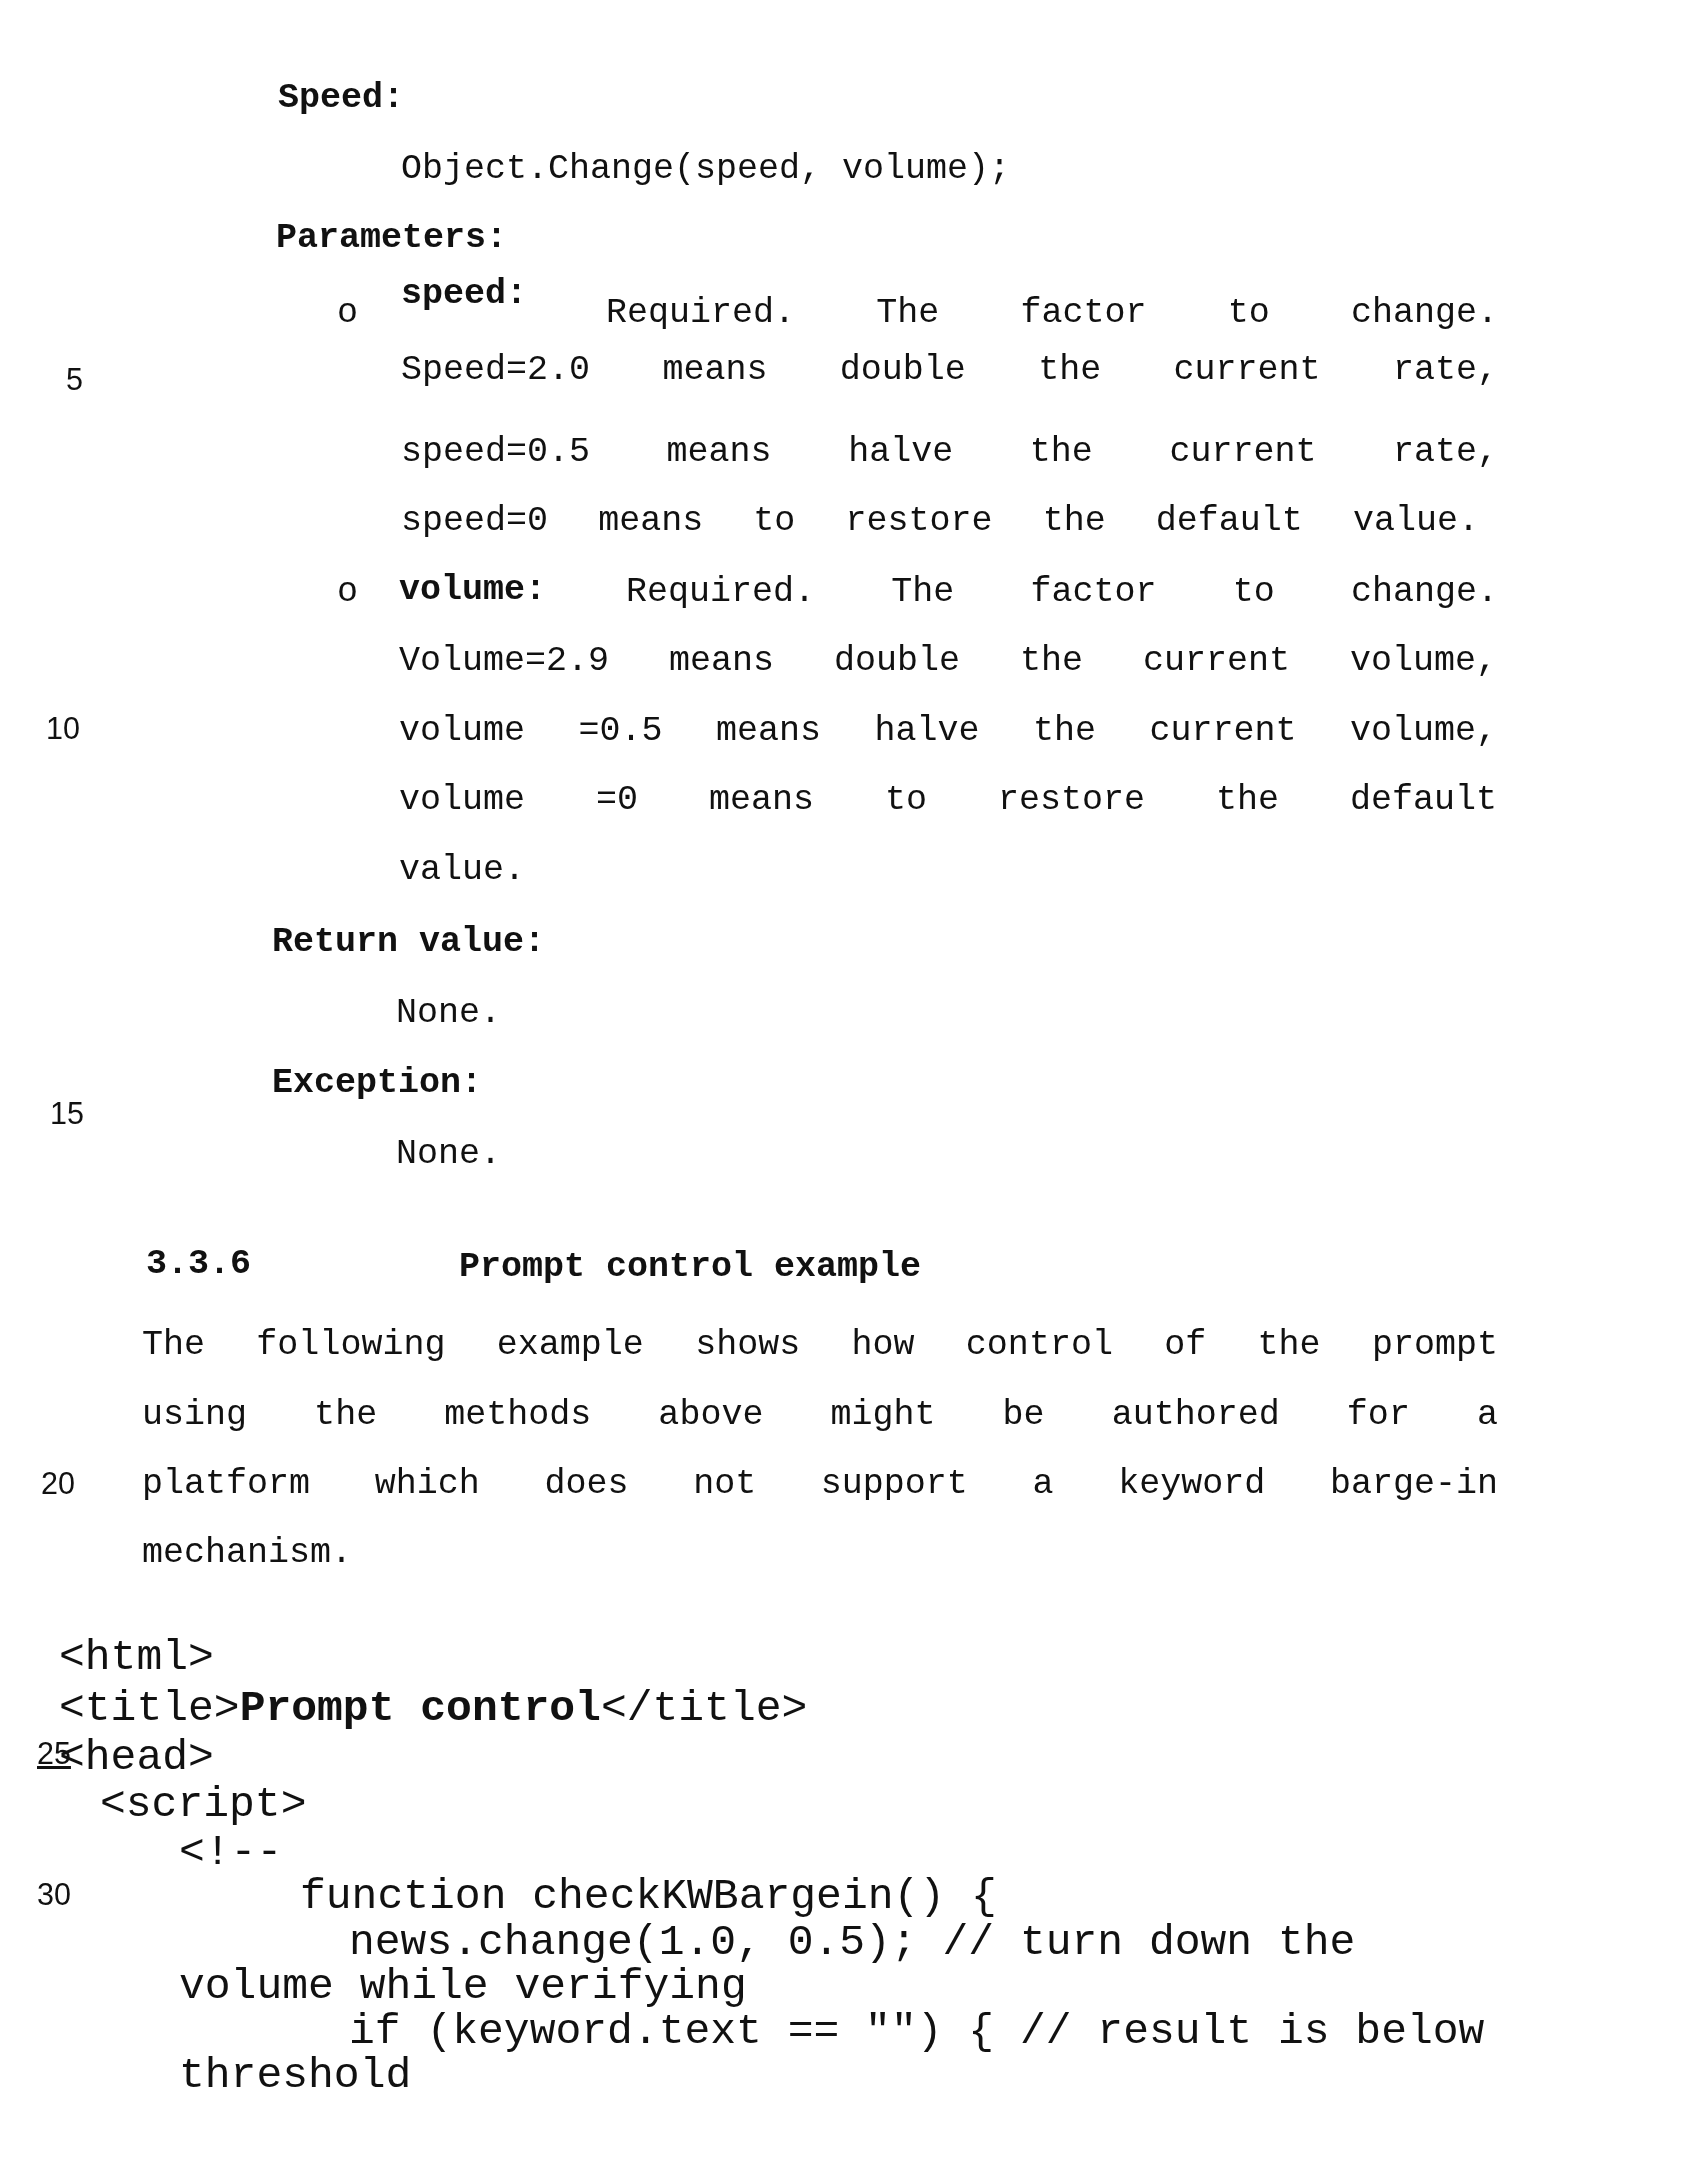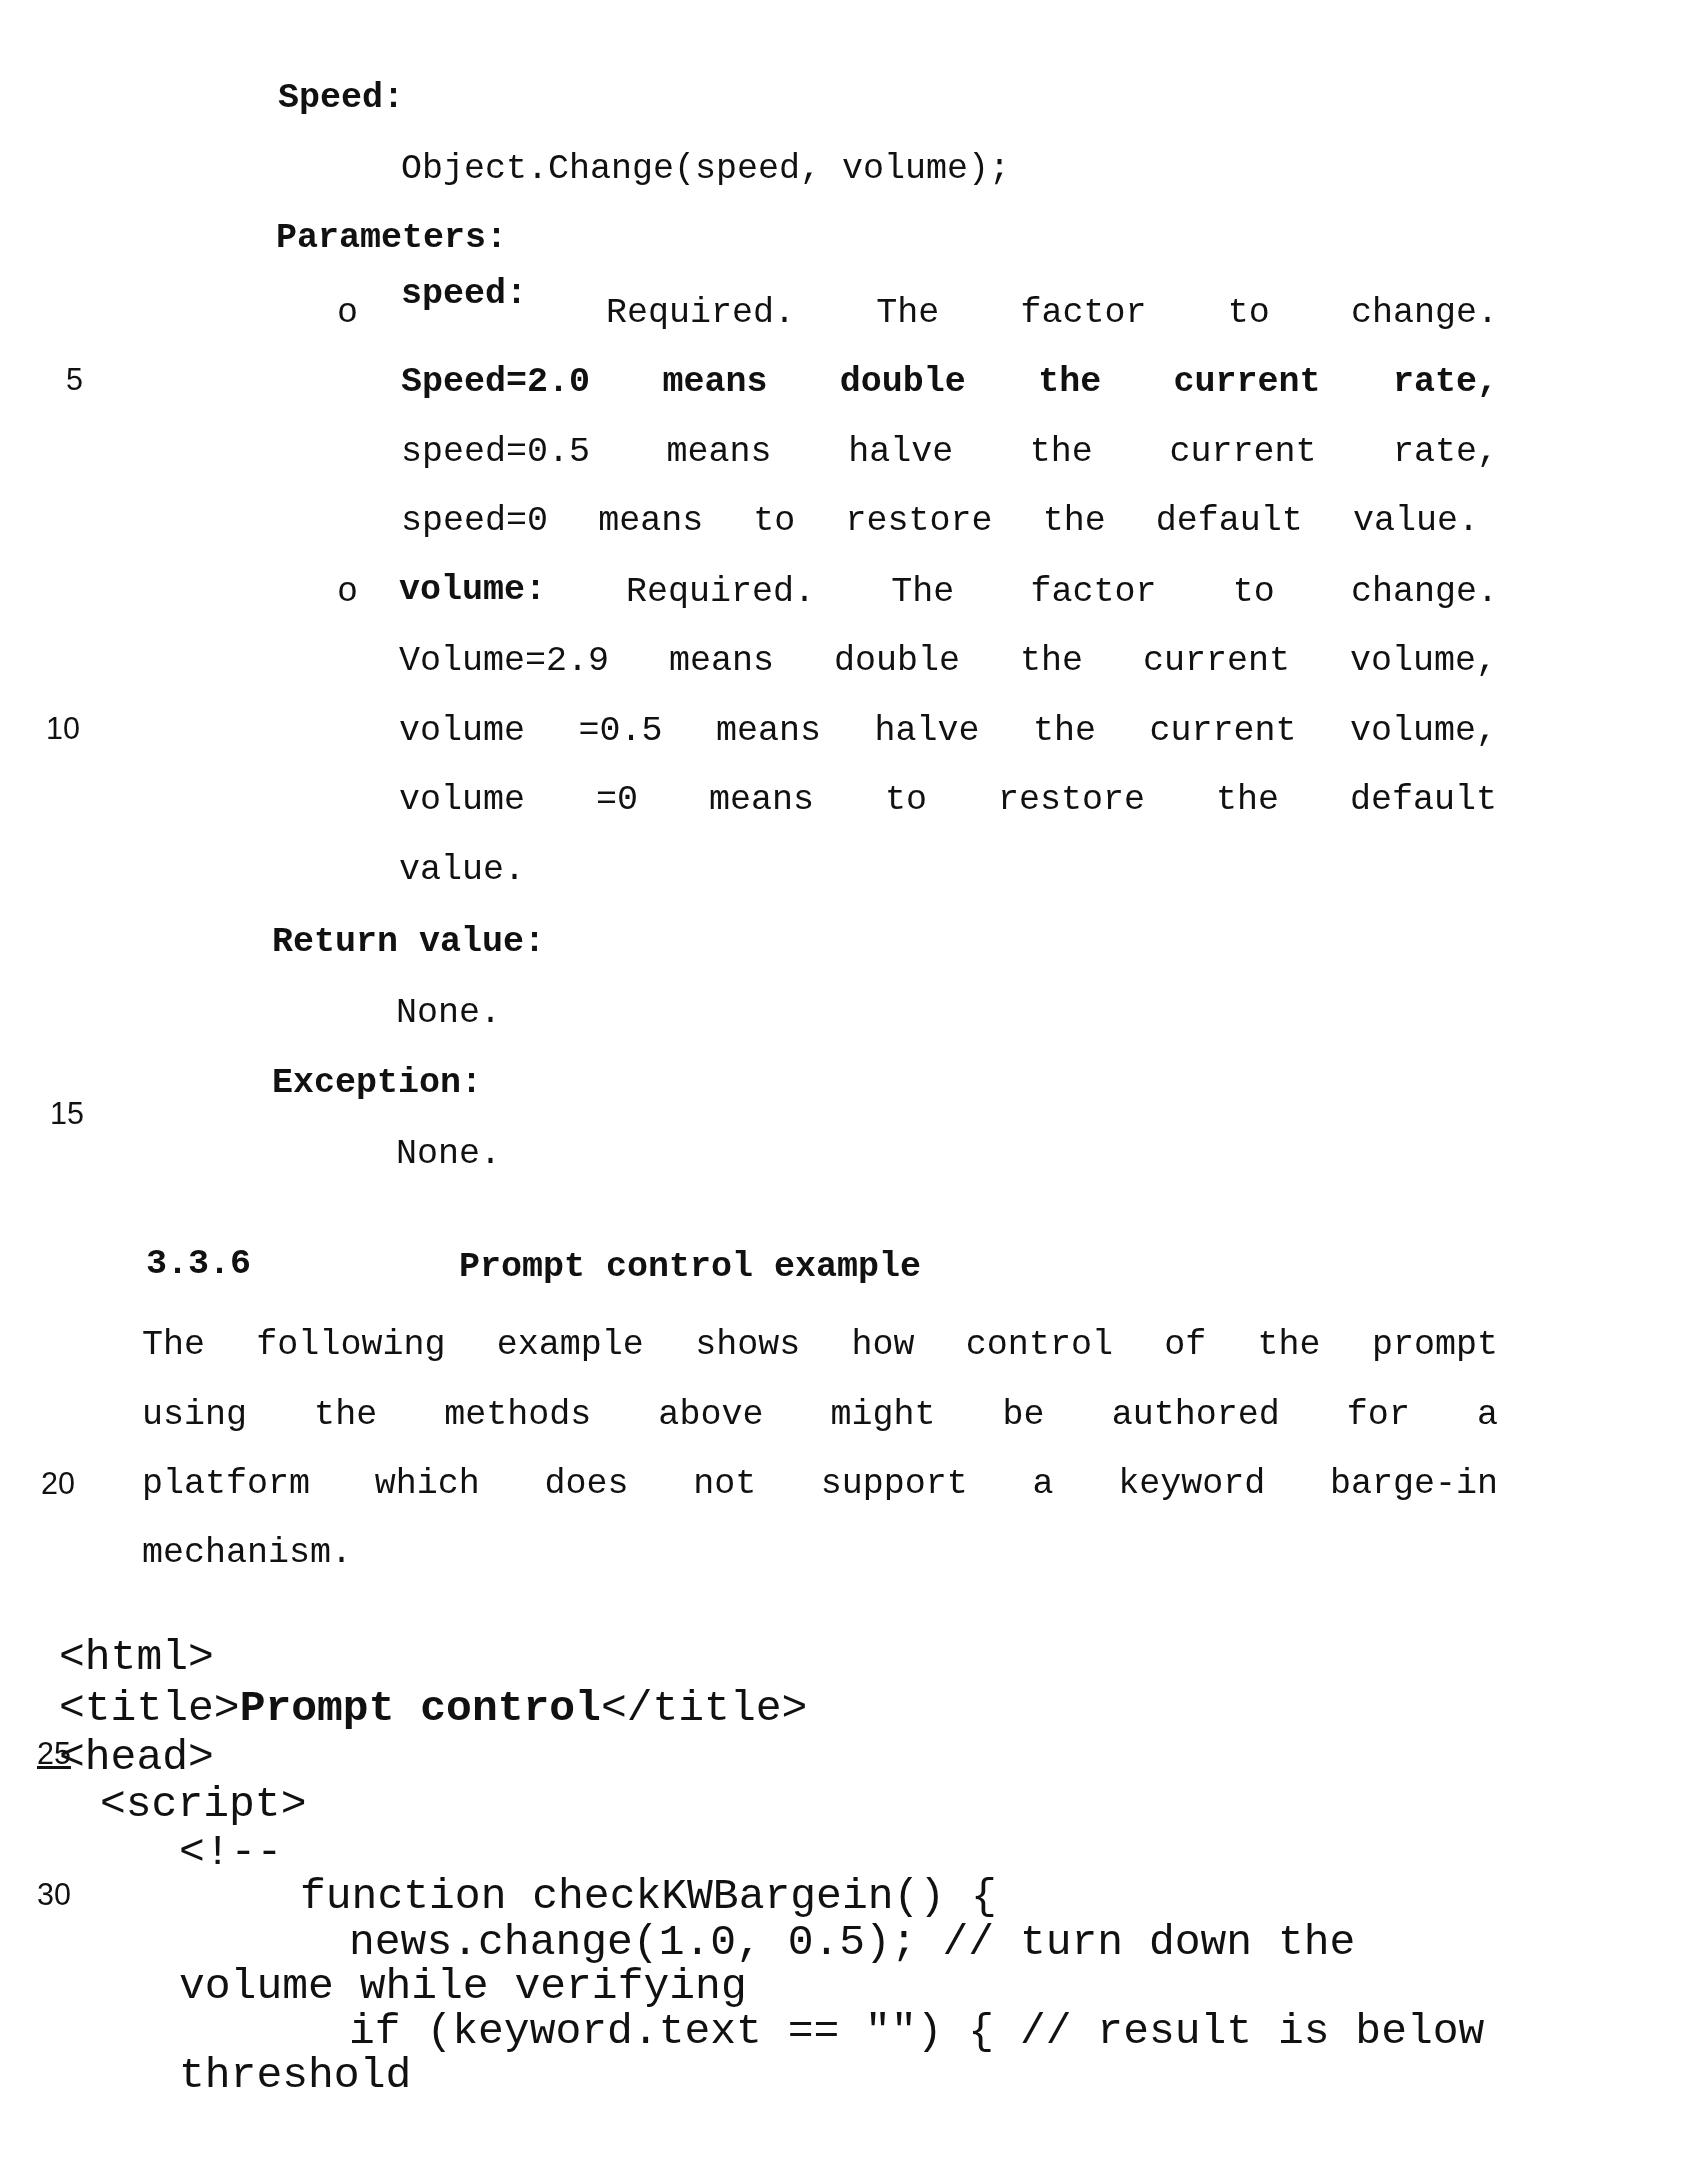--- a/index.html
+++ b/index.html
@@ -20,21 +20,21 @@
 <body>
 
 <div class="abs mono bold" style="left:278px; top:78px;">Speed:</div>
 <div class="abs mono" style="left:401px; top:149px;">Object.Change(speed, volume);</div>
 <div class="abs mono bold" style="left:276px; top:218px;">Parameters:</div>
 
 <div>
   <div class="abs bullet" style="left:337px; top:293px;">o</div>
   <div class="abs mono bold" style="left:401px; top:274px;">speed:</div>
   <div class="abs mono just" style="left:606px; top:293px; width:892px;">Required.  The  factor  to  change.</div>
-  <div class="abs mono just" style="left:401px; top:362px; width:1097px;font-weight:bold;">Speed=2.0  means  double  the  current  rate,</div>
+  <div class="abs mono just" style="left:401px; top:350px; width:1097px;">Speed=2.0  means  double  the  current  rate,</div>
   <div class="abs mono just" style="left:401px; top:432px; width:1097px;">speed=0.5  means  halve  the  current  rate,</div>
   <div class="abs mono just" style="left:401px; top:501px; width:1078px;">speed=0 means to restore the default value.</div>
 </div>
 
 <div>
   <div class="abs bullet" style="left:337px; top:572px;">o</div>
   <div class="abs mono bold" style="left:399px; top:570px;">volume:</div>
   <div class="abs mono just" style="left:626px; top:572px; width:872px;">Required.  The  factor  to  change.</div>
   <div class="abs mono just" style="left:399px; top:641px; width:1098px;">Volume=2.9 means double the current volume,</div>
   <div class="abs mono just" style="left:399px; top:711px; width:1098px;">volume =0.5 means halve the current volume,</div>

